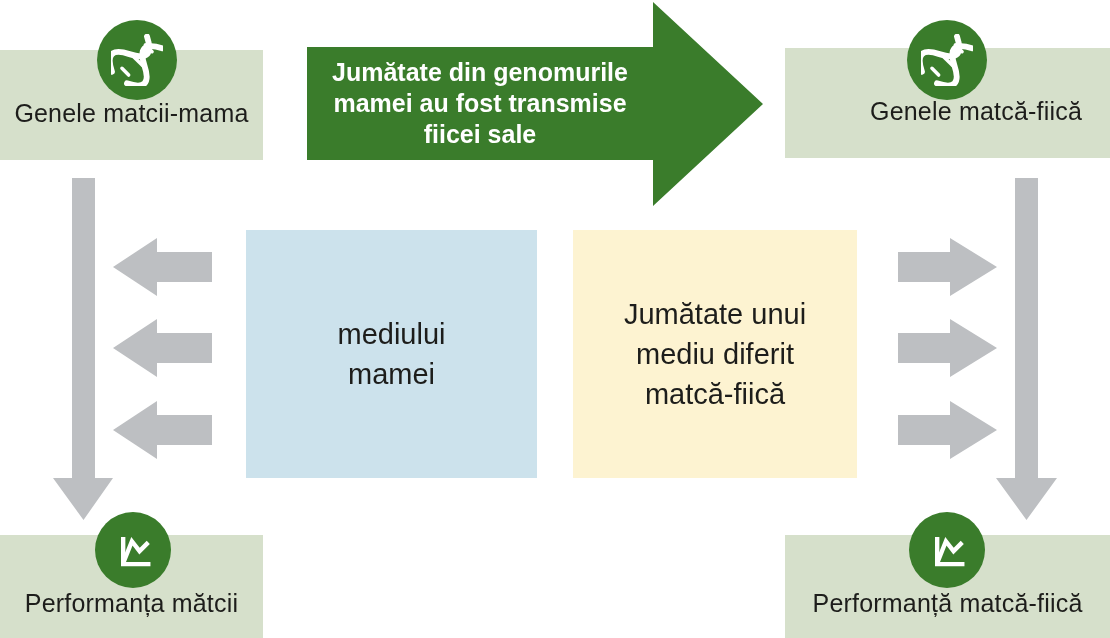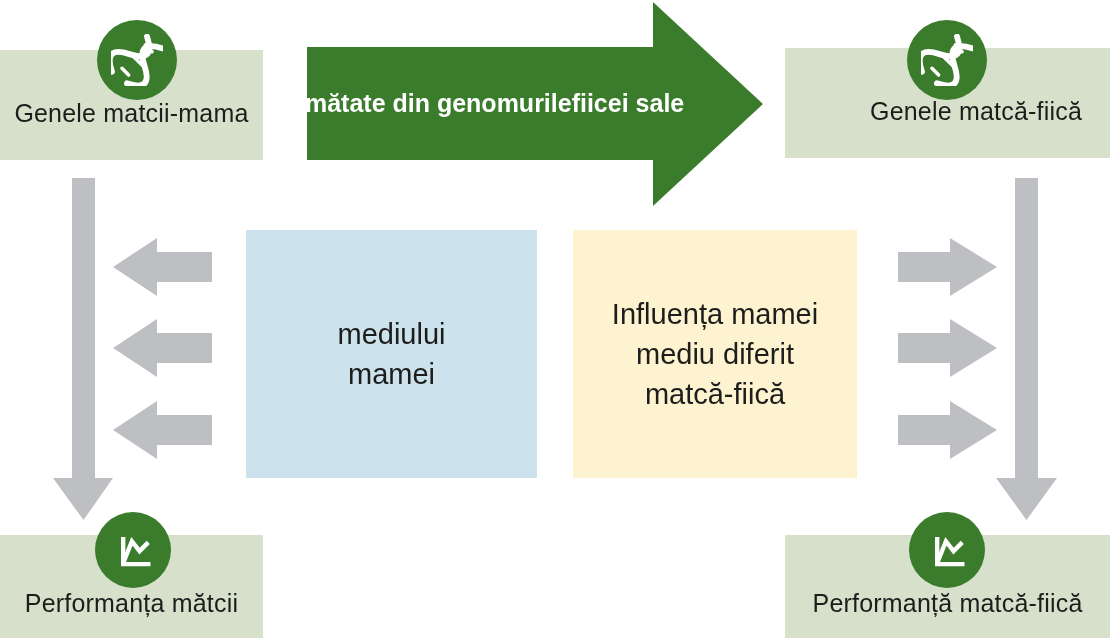--- a/index.html
+++ b/index.html
@@ -39,21 +39,21 @@
   .circ-br{left:909px;top:512px;width:76px;height:76px;}
   .env-box{
     position:absolute;top:230px;height:248px;
     display:flex;align-items:center;justify-content:center;text-align:center;
     color:var(--dark);font-size:29px;line-height:40px;
   }
   .env-mother{left:246px;width:291px;background:var(--blue);}
   .env-daughter{left:573px;width:284px;background:var(--yellow);}
   .big-arrow-text{
     position:absolute;left:307px;top:47px;width:346px;height:113px;
-    display:flex;flex-direction:row;align-items:center;justify-content:center;
+    display:flex;flex-direction:column;align-items:center;justify-content:center;
     color:#ffffff;font-weight:bold;font-size:25px;line-height:31px;text-align:center;
     white-space:nowrap;
   }
 </style>
 </head>
 <body>
 
 <div class="canvas">
 
   <svg class="arrow-layer" width="1110" height="638" viewBox="0 0 1110 638" xmlns="http://www.w3.org/2000/svg">
@@ -68,20 +68,21 @@
     <polygon fill="#bdbfc2" points="113,348 157,319 157,333 212,333 212,363 157,363 157,377"></polygon>
     <polygon fill="#bdbfc2" points="113,430 157,401 157,415 212,415 212,445 157,445 157,459"></polygon>
 
     <polygon fill="#bdbfc2" points="997,267 950,238 950,252 898,252 898,282 950,282 950,296"></polygon>
     <polygon fill="#bdbfc2" points="997,348 950,319 950,333 898,333 898,363 950,363 950,377"></polygon>
     <polygon fill="#bdbfc2" points="997,430 950,401 950,415 898,415 898,445 950,445 950,459"></polygon>
   </svg>
 
   <div class="big-arrow-text">
     <div>Jumătate din genomurile</div>
+    <div>mamei au fost transmise</div>
     <div>fiicei sale</div>
   </div>
 
   <div class="band band-tl">
     <span class="label">Genele matcii-mama</span>
   </div>
   <div class="band band-tr">
     <span class="label">Genele matcă-fiică</span>
   </div>
   <div class="band band-bl">
@@ -131,19 +132,19 @@
   </div>
 
   <div class="env-box env-mother">
     <div>
       <div>mediului</div>
       <div>mamei</div>
     </div>
   </div>
   <div class="env-box env-daughter">
     <div>
-      <div>Influența mamei</div>
+      <div>Jumătate unui</div>
       <div>mediu diferit</div>
       <div>matcă-fiică</div>
     </div>
   </div>
 
 </div>
 
 </body></html>

